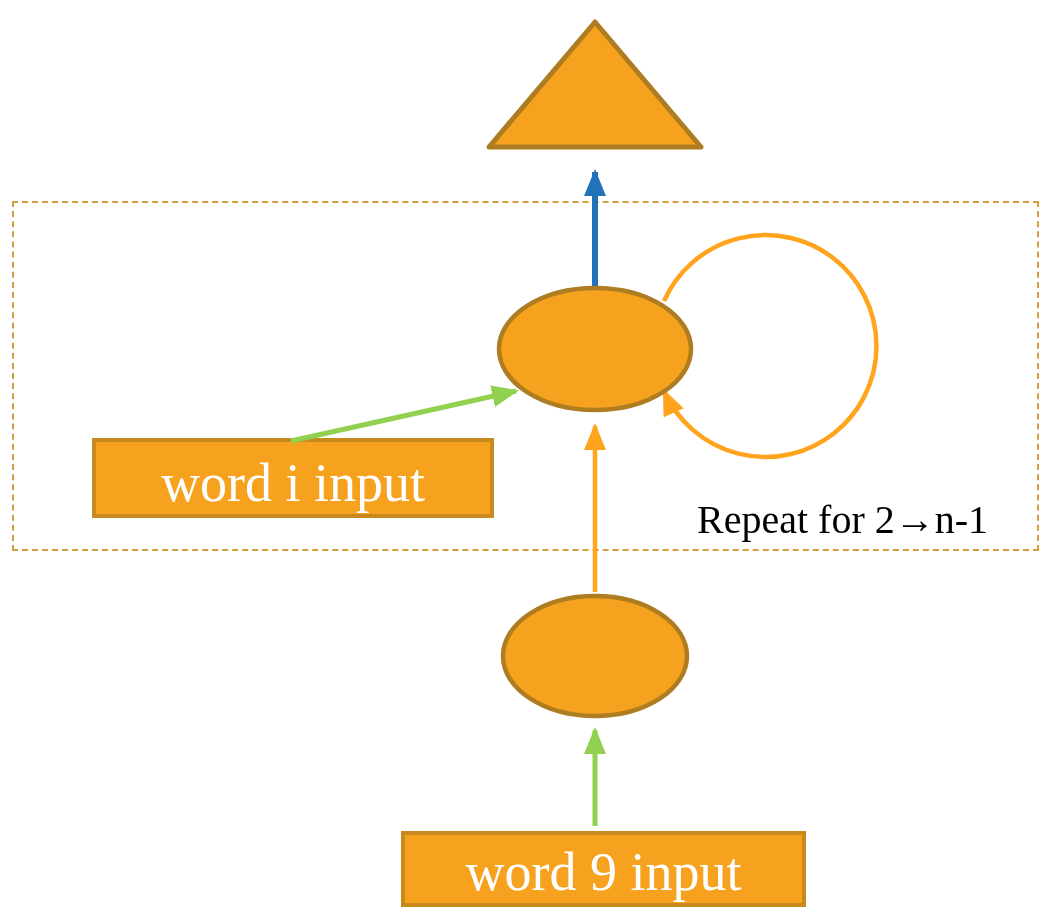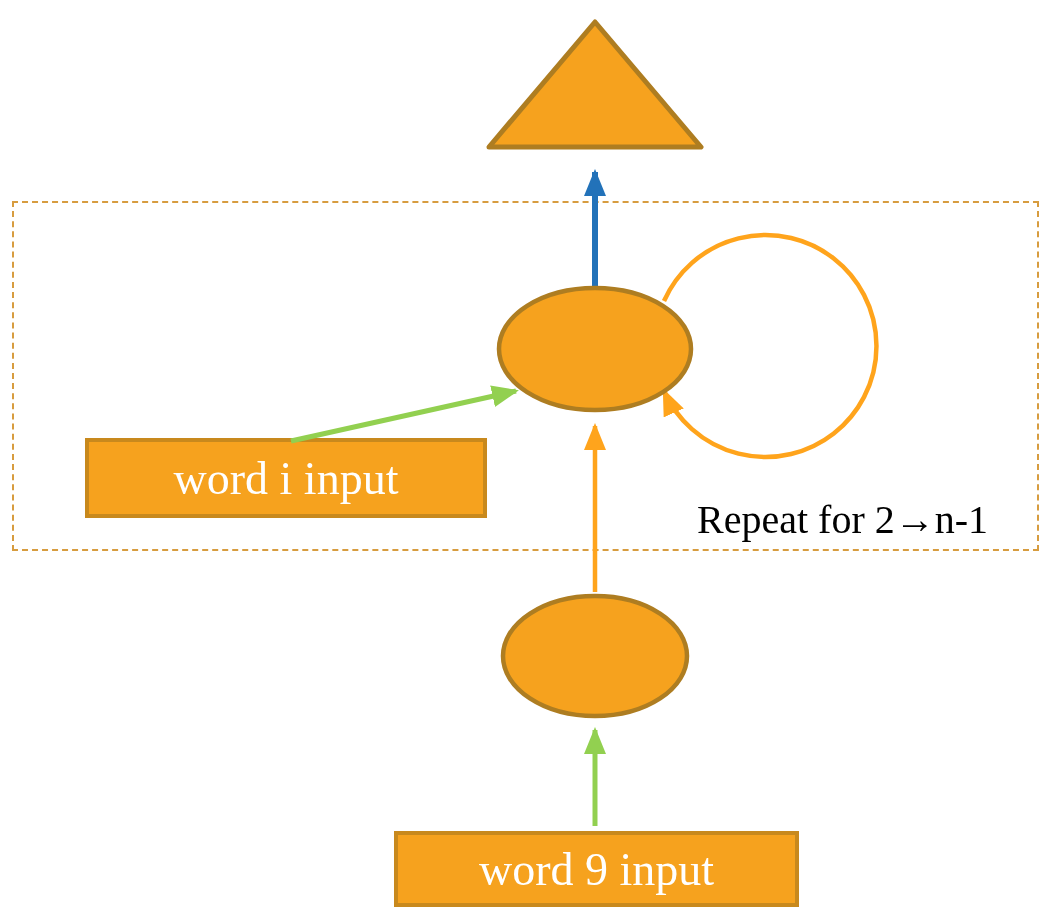--- a/index.html
+++ b/index.html
@@ -41,25 +41,26 @@
   .stroke-orange{ stroke:var(--arrow-orange); }
   .fill-green{ fill:var(--arrow-green); }
   .fill-blue{ fill:var(--arrow-blue); }
   .fill-orange{ fill:var(--arrow-orange); }
   .word-box{
     position:absolute;
     background:var(--shape-fill);
     border:4px solid var(--box-stroke);
     box-sizing:border-box;
     display:flex;
-    align-items:center;
+    align-items:flex-end;
     justify-content:center;
     color:var(--box-text);
-    font-size:46px;
+    font-size:54px;
     z-index:2;
+    margin-left:7px;
   }
   .word-box-i{ left:85px; top:438px; width:402px; height:80px; }
   .word-box-1{ left:394px; top:831px; width:405px; height:76px; }
   .repeat-label{
     position:absolute;
     left:697px; top:496px;
     font-size:40px;
     color:var(--repeat-text);
     white-space:nowrap;
     z-index:4;

